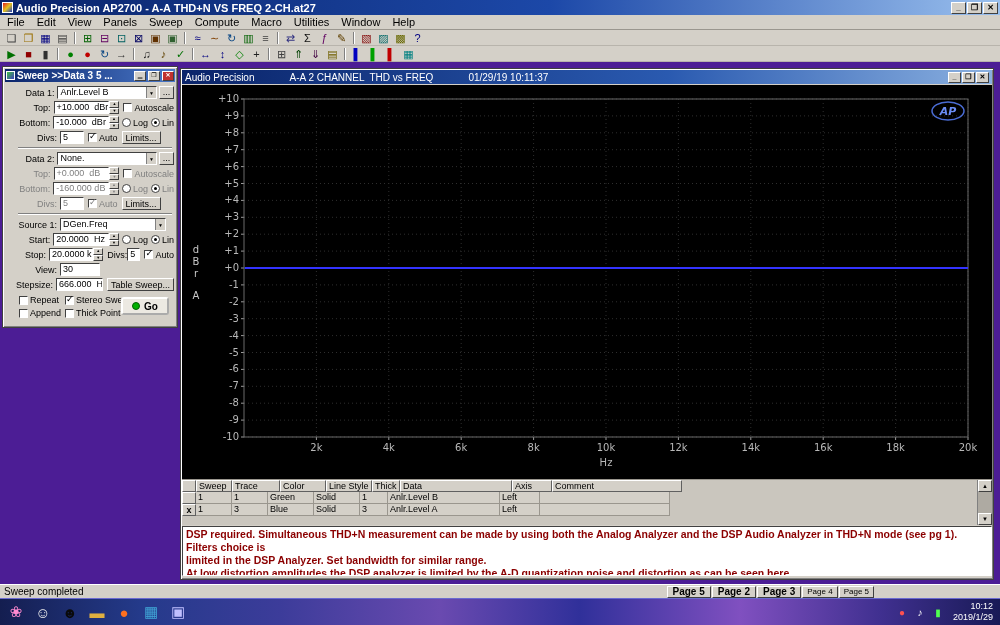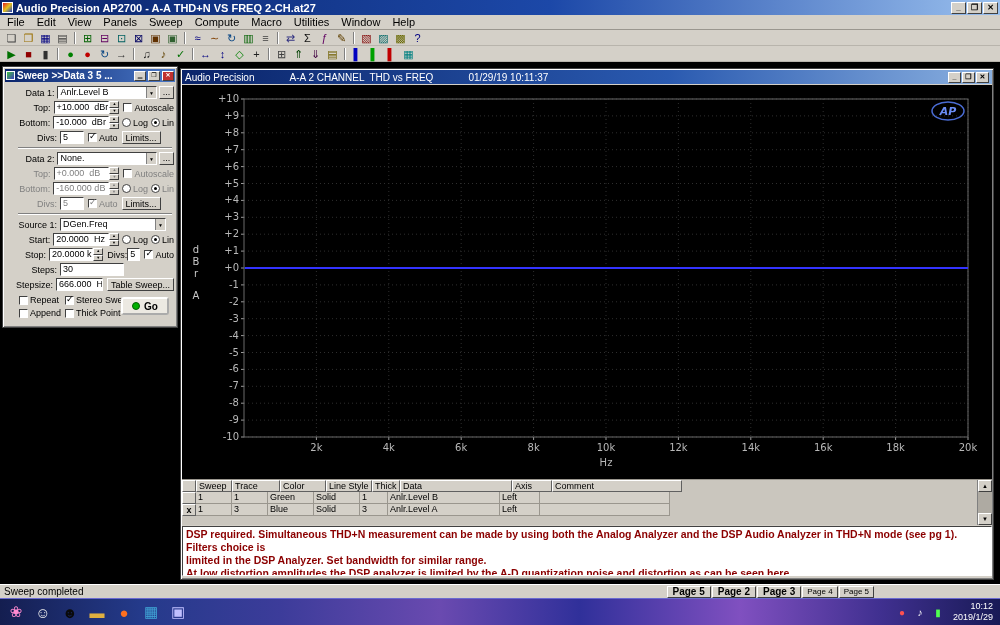--- a/index.html
+++ b/index.html
@@ -14,21 +14,21 @@
   .wbtn{width:15px;height:12px;background:#d4d0c8;border:1px solid;border-color:#fff #404040 #404040 #fff;font-size:8px;line-height:9px;text-align:center;font-weight:bold;color:#000;font-family:"Liberation Sans",sans-serif}
 
   
   .menubar{display:flex;align-items:center;height:15px;background:#d4d0c8;border-bottom:1px solid #9a968e;padding-left:1px}
   .menu-item{padding:1px 6px;font-size:11px;white-space:nowrap;cursor:default}
   .toolbar{display:flex;align-items:center;height:16px;background:#d4d0c8;padding-left:3px;border-bottom:1px solid #b8b4ac}
   .tb-icon{width:17px;height:14px;display:inline-flex;align-items:center;justify-content:center;font-size:11px;line-height:14px;cursor:default}
   .tb-sep{width:2px;height:12px;border-left:1px solid #808080;border-right:1px solid #fff;margin:0 3px}
 
   
-  .workspace{position:absolute;top:62px;left:0;width:1000px;height:522px;background:#000000;overflow:hidden}
+  .workspace{position:absolute;top:62px;left:0;width:1000px;height:522px;background:#4c1d95;overflow:hidden}
 
   
   .sweep-win{position:absolute;left:2px;top:4px;width:176px;height:262px;background:#d4d0c8;border:1px solid #404040;box-shadow:inset 1px 1px 0 #fff,inset -1px -1px 0 #808080;padding:2px}
   .s-title{height:13px;background:linear-gradient(90deg,#0a246a,#4a78c8);display:flex;align-items:center;color:#fff;font-size:10px;font-weight:bold;padding:0 1px;gap:2px}
   .s-ico{width:9px;height:9px;background:linear-gradient(135deg,#40c040,#4040c0);border:1px solid #fff;flex:none}
   .s-txt{white-space:nowrap;overflow:hidden}
   .grow{flex:1}
   .s-btn{width:12px;height:10px;background:#d4d0c8;border:1px solid;border-color:#fff #404040 #404040 #fff;font-size:6px;line-height:7px;text-align:center;flex:none}
   .s-close{background:#c03030;color:#fff;font-weight:bold}
   .p-body{padding:3px 1px 0 11px;font-size:9px}
@@ -324,22 +324,22 @@
             <span>Divs:</span>
           </span>
           <span class="mini mini2">5</span>
           <span class="ck">
             <span class="cb on"></span>
             <span>Auto</span>
           </span>
         </div>
 
         <div class="p-row">
-          <span class="lbl">Steps:</span>
-          <span class="mini" style="width:64px">30</span>
+          <span class="lbl">View:</span>
+          <span class="mini" style="width:40px">30</span>
         </div>
 
         <div class="p-row">
           <span class="lbl">Stepsize:</span>
           <div class="combo w66">
             <span class="cmb-t">666.000  Hz</span>
           </div>
           <button class="btn">Table Sweep...</button>
         </div>
 

